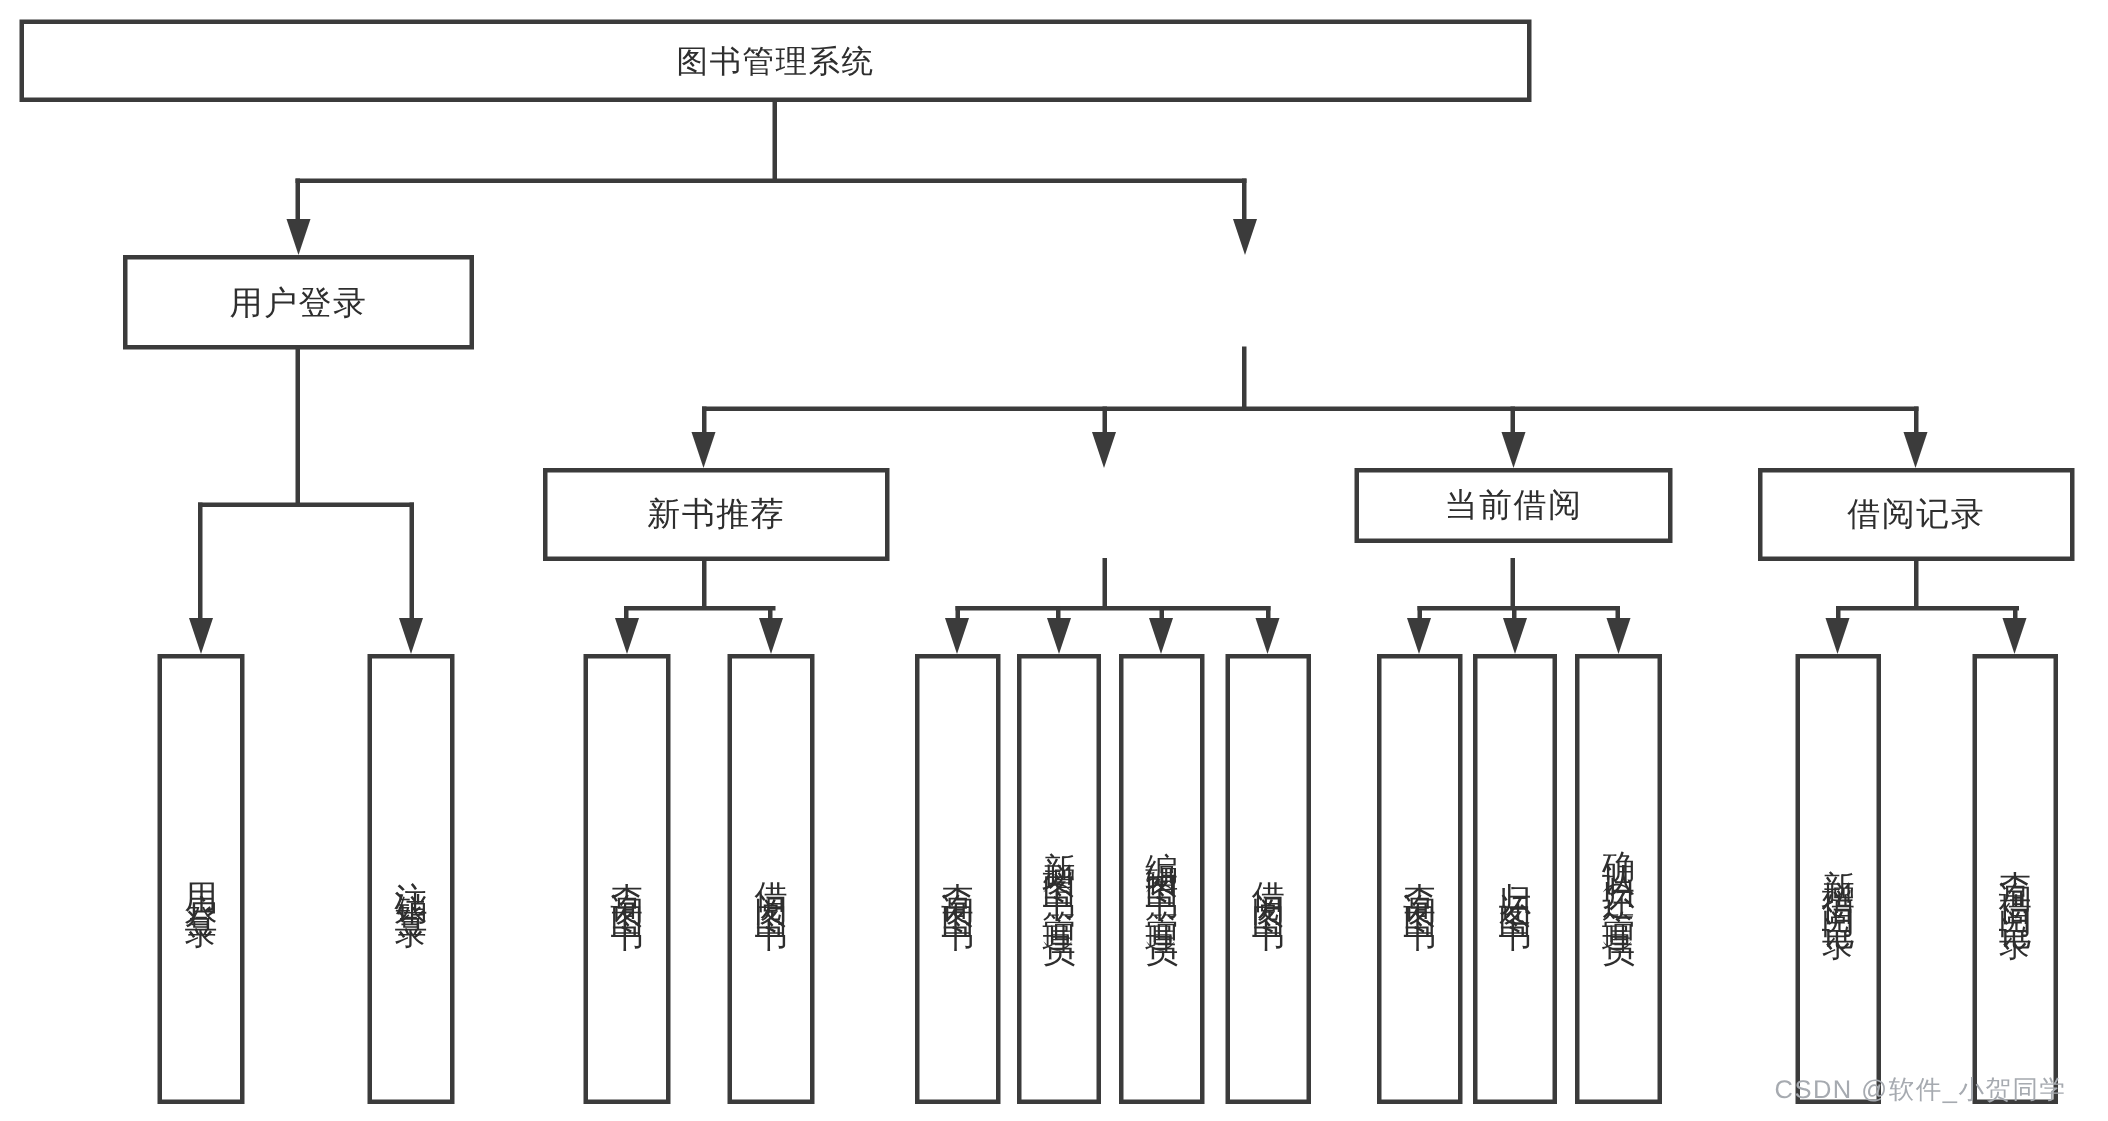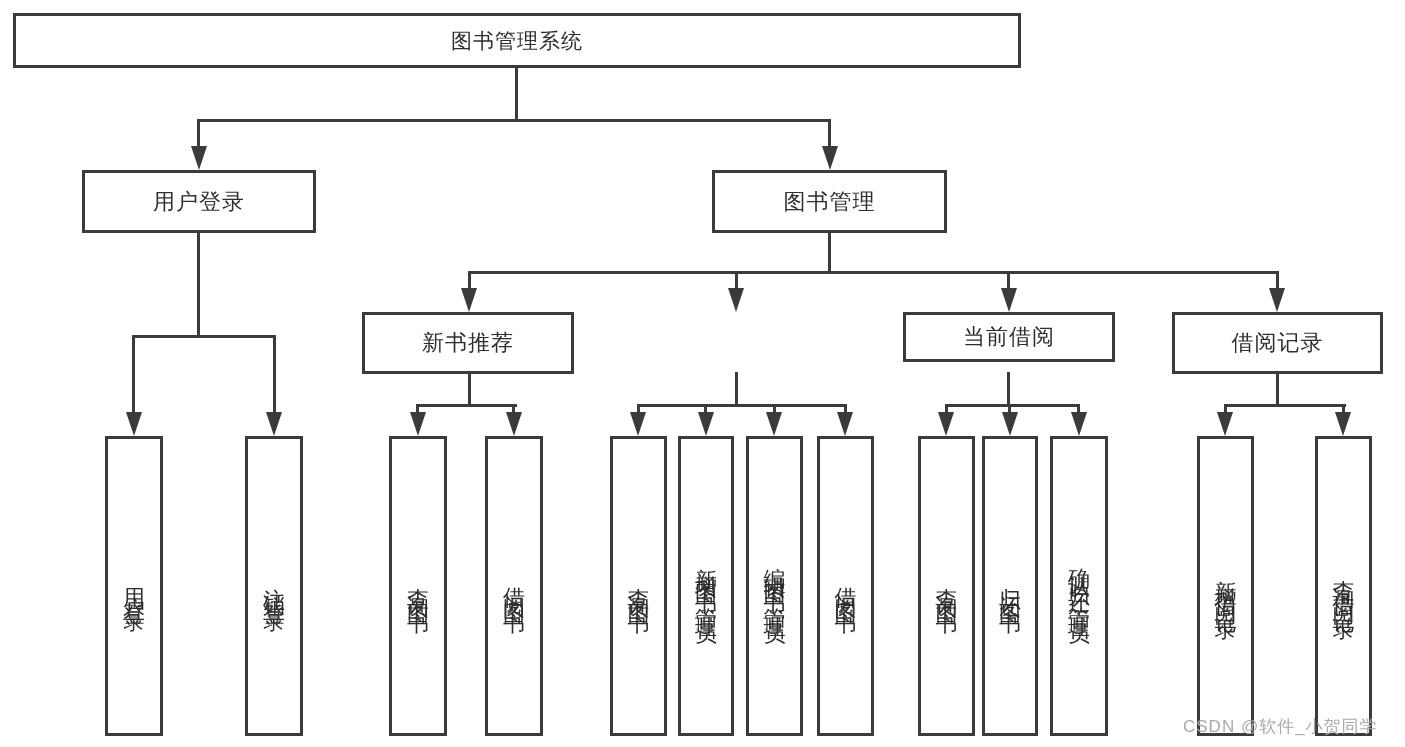--- a/index.html
+++ b/index.html
@@ -51,23 +51,22 @@
   }
 </style>
 </head>
 <body>
 
 <div class="stage">
 
   <div class="box hbox rootbox" style="left:13px;top:13px;width:1008px;height:55px;">图书管理系统</div>
 
   <div class="box hbox" style="left:82px;top:170px;width:234px;height:63px;">用户登录</div>
-  <div class="box hbox" style="left:712px;top:170px;width:235px;height:63px;">图书管理</div>
 
-  <div class="box hbox" style="left:362px;top:312px;width:212px;height:62px;">新书推荐</div>
+  <div class="box hbox" style="left:362px;top:312px;width:231px;height:62px;">新书推荐</div>
   <div class="box hbox" style="left:903px;top:312px;width:212px;height:50px;">当前借阅</div>
   <div class="box hbox" style="left:1172px;top:312px;width:211px;height:62px;">借阅记录</div>
 
   <div class="box vbox" style="left:105px;top:436px;width:58px;height:300px;">用户登录</div>
   <div class="box vbox" style="left:245px;top:436px;width:58px;height:300px;">注销登录</div>
 
   <div class="box vbox" style="left:389px;top:436px;width:58px;height:300px;">查询图书</div>
   <div class="box vbox" style="left:485px;top:436px;width:58px;height:300px;">借阅图书</div>
 
   <div class="box vbox" style="left:610px;top:436px;width:57px;height:300px;">查询图书</div>

